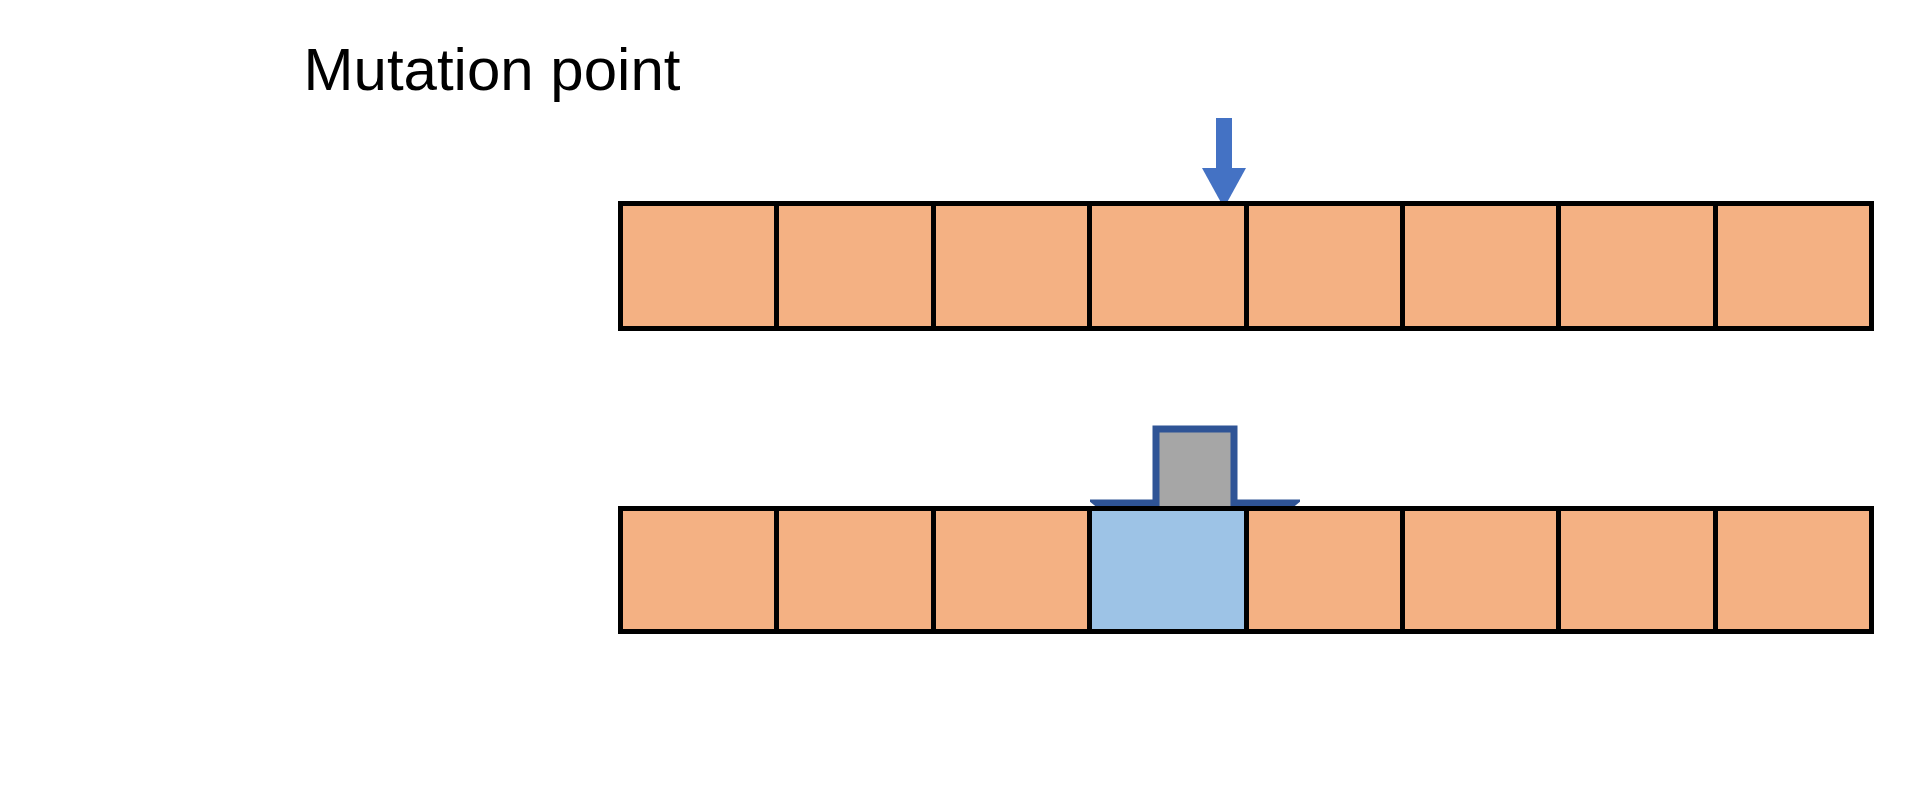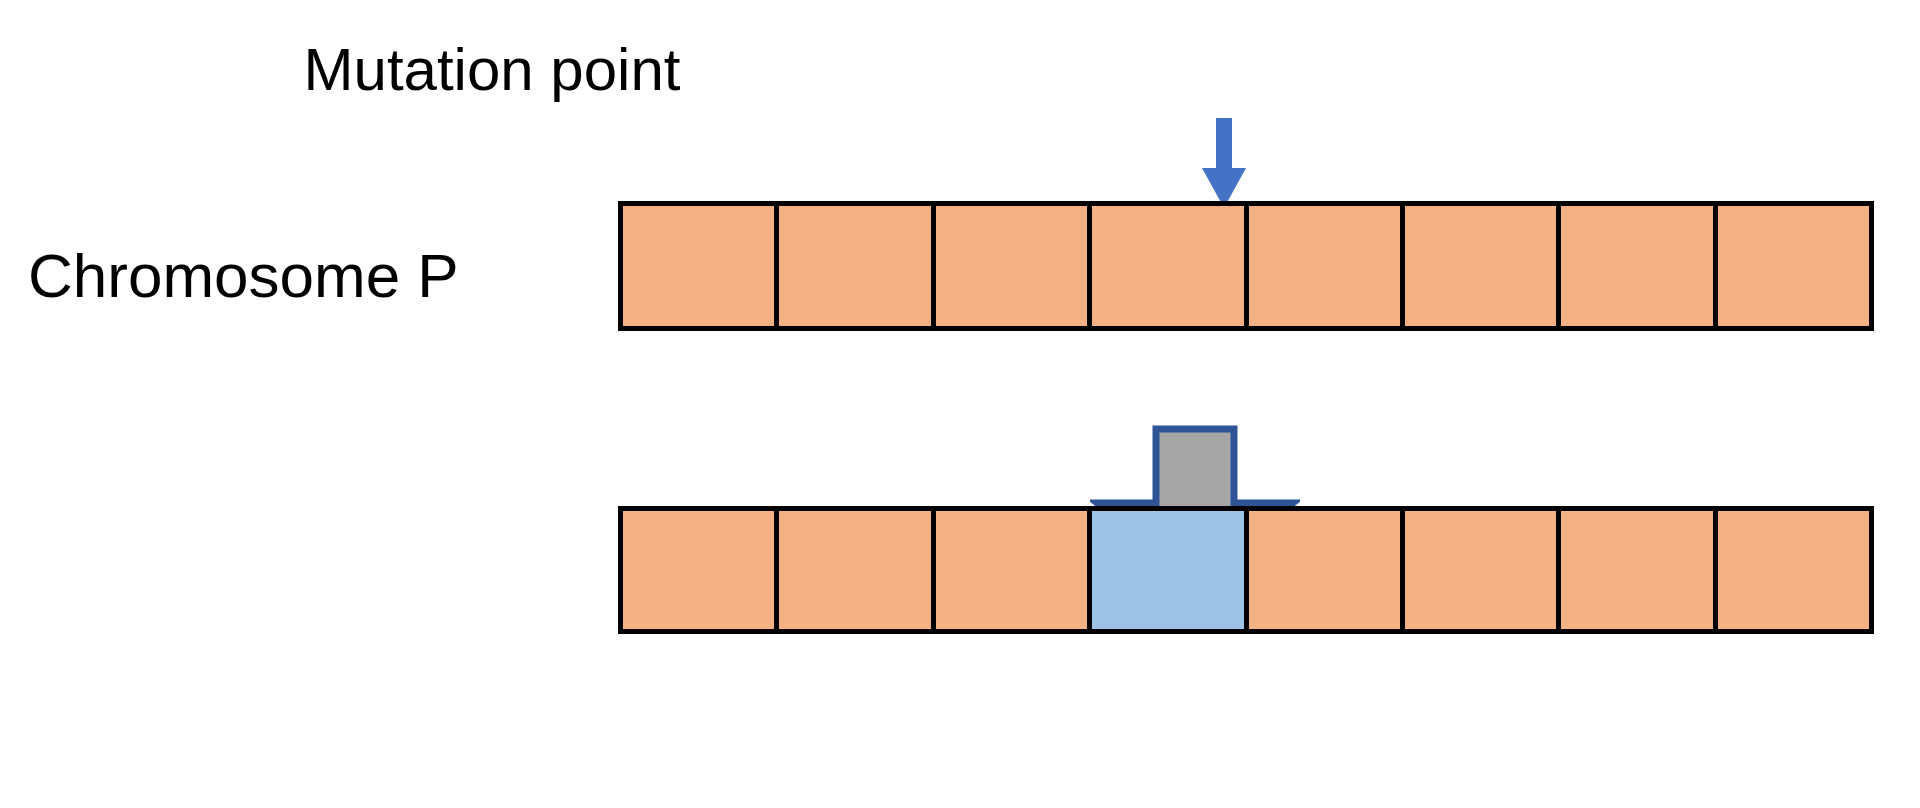--- a/index.html
+++ b/index.html
@@ -102,21 +102,20 @@
 
 <div id="canvas">
 
   <div class="label" id="mutation-point-label">Mutation point</div>
 
   <svg id="mutation-arrow" viewBox="0 0 76 90" xmlns="http://www.w3.org/2000/svg">
     <rect x="30" y="0" width="16" height="55" fill="#4472C4"></rect>
     <polygon points="16,50 60,50 38,90" fill="#4472C4"></polygon>
   </svg>
 
-  <div class="label" id="chromosome-p-label">Chromosome P</div>
 
   <div class="chromosome-row" id="chromosome-p-row">
     <div class="gene-cell" style="background: rgb(244, 177, 131);"></div>
     <div class="gene-cell" style="background: rgb(244, 177, 131);"></div>
     <div class="gene-cell" style="background: rgb(244, 177, 131);"></div>
     <div class="gene-cell" style="background: rgb(244, 177, 131);"></div>
     <div class="gene-cell" style="background: rgb(244, 177, 131);"></div>
     <div class="gene-cell" style="background: rgb(244, 177, 131);"></div>
     <div class="gene-cell" style="background: rgb(244, 177, 131);"></div>
     <div class="gene-cell" style="background: rgb(244, 177, 131);"></div>

